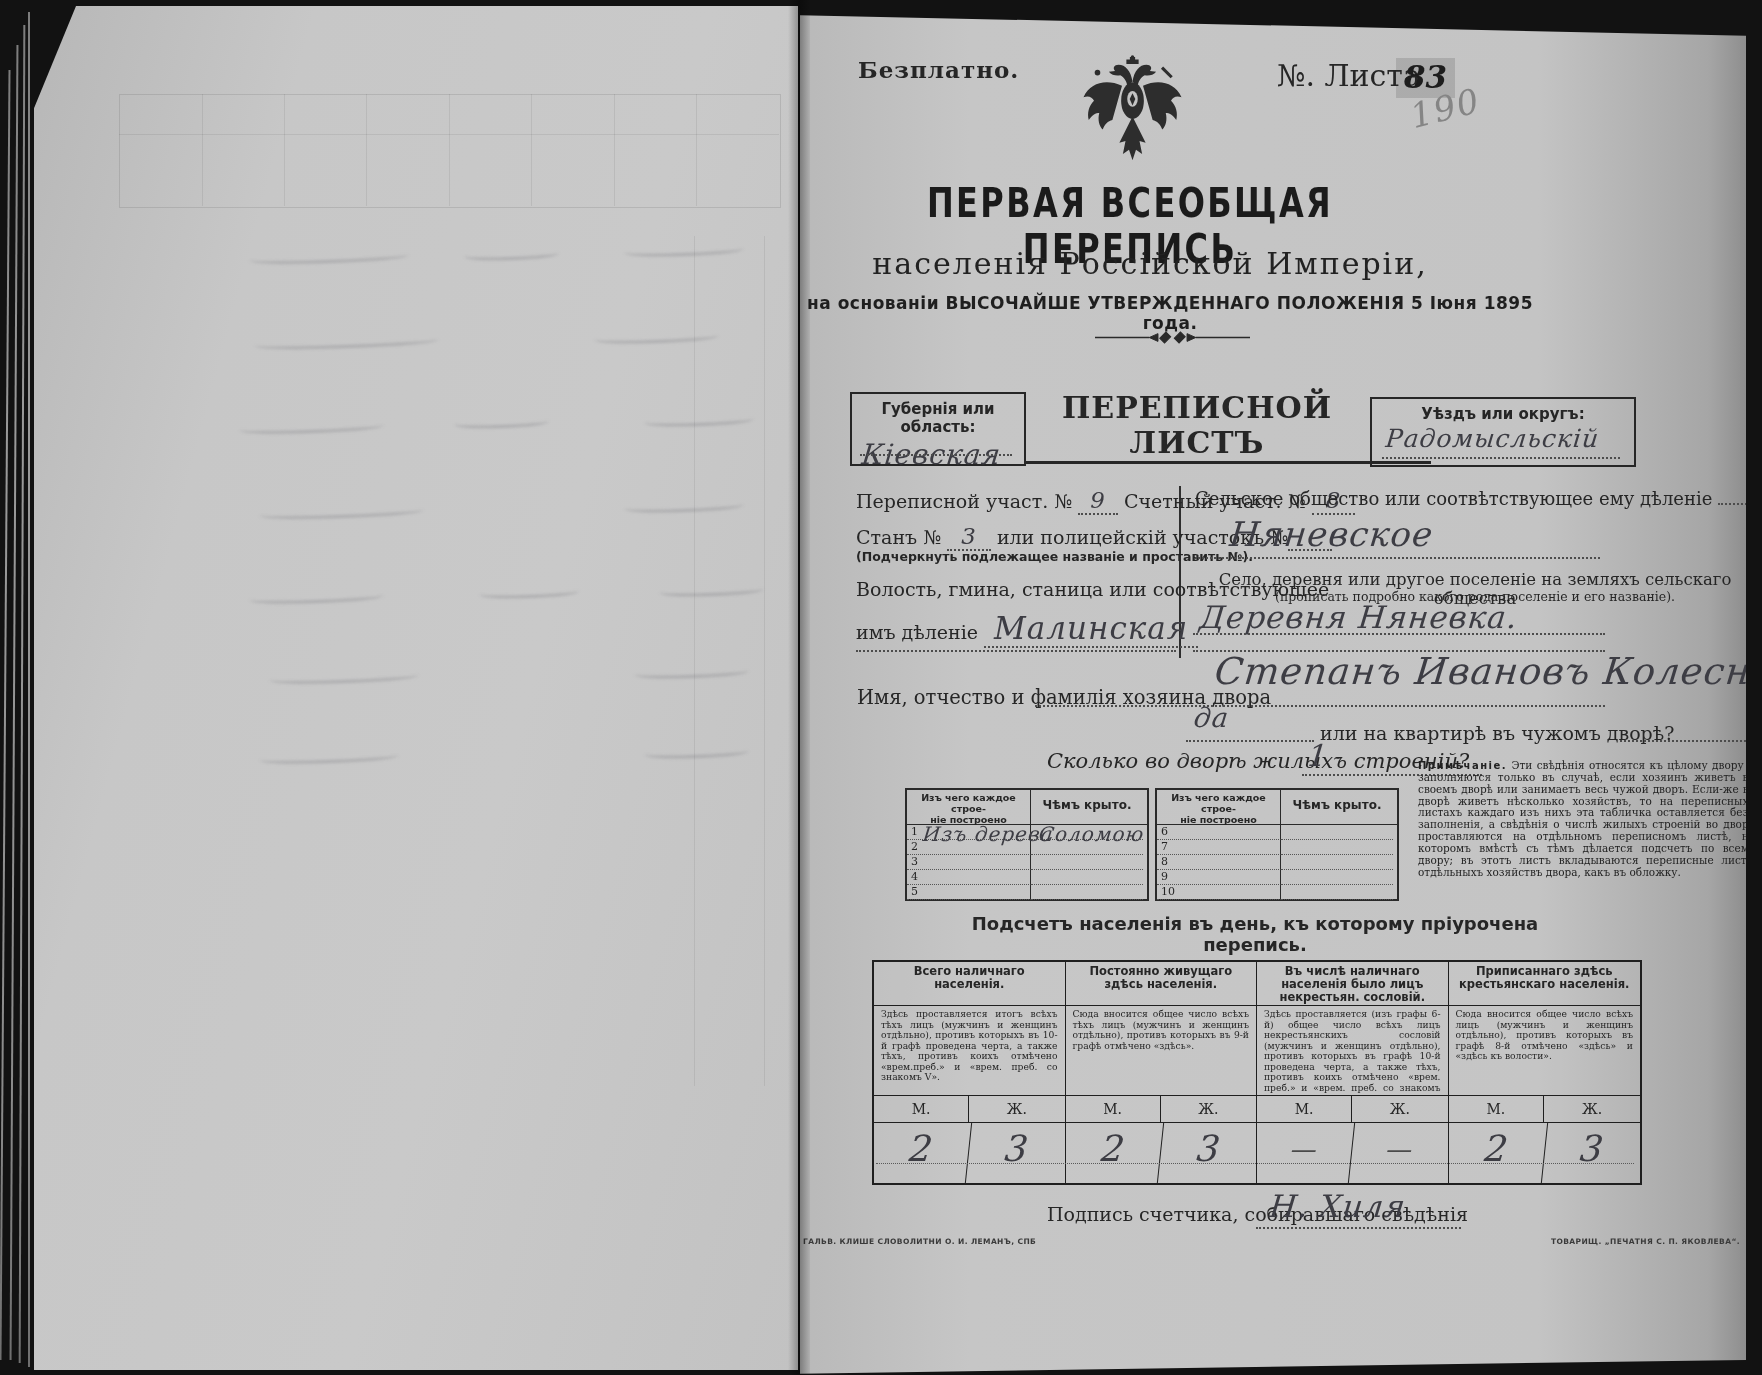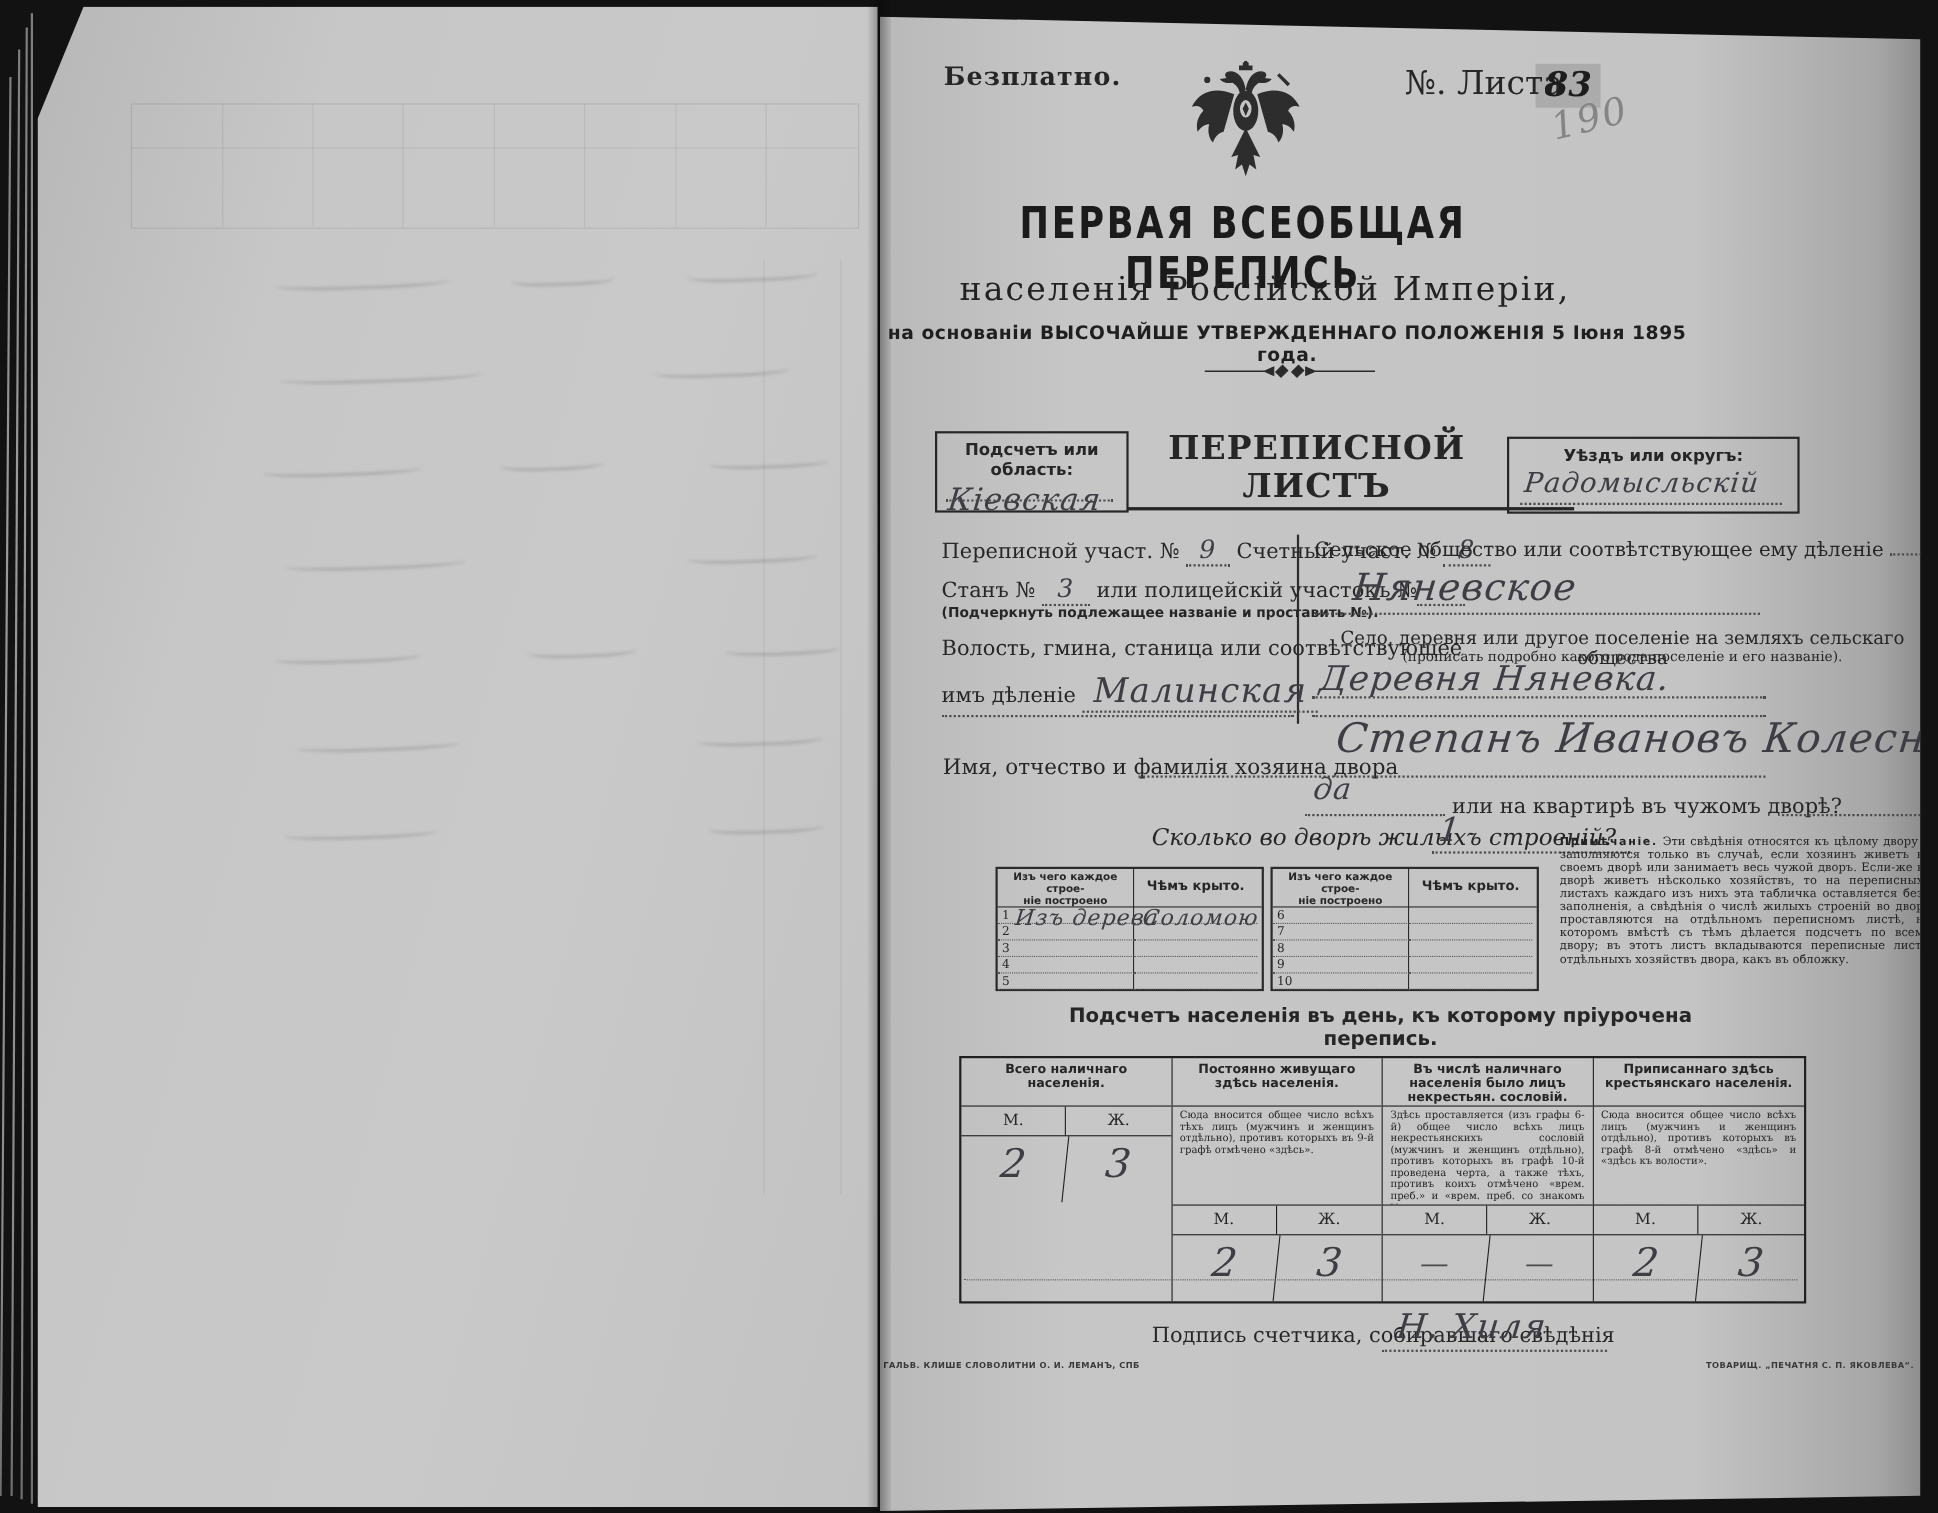--- a/index.html
+++ b/index.html
@@ -157,21 +157,21 @@
         <line x1="0" y1="6.5" x2="56" y2="6.5" stroke-width="1.6"></line>
         <line x1="104" y1="6.5" x2="160" y2="6.5" stroke-width="1.6"></line>
         <path d="M56,6.5 l9,-4 v8 z"></path>
           <path d="M104,6.5 l-9,-4 v8 z"></path>
         <rect x="69" y="2" width="7" height="9" transform="rotate(45 72.5 6.5)"></rect>
         <rect x="84" y="2" width="7" height="9" transform="rotate(45 87.5 6.5)"></rect>
       </g>
     </svg>
 
     <div class="box" style="left:50px;top:392px;width:172px;height:70px;">
-      <div class="boxlabel sans">Подсчетъ или область:</div>
+      <div class="boxlabel sans">Губернія или область:</div>
       <div class="hw" style="font-size:28px;margin:2px 0 0 10px;display:inline-block;">Кіевская</div>
       <div class="dotline" style="left:8px;bottom:8px;width:152px;"></div>
     </div>
 
     <div class="abs" style="left:228px;top:390px;width:338px;">
       <div class="serif" id="formname1">ПЕРЕПИСНОЙ ЛИСТЪ</div>
     </div>
     <div class="abs" style="left:225px;top:461px;width:406px;height:3px;background:#262626;"></div>
 
     <div class="box" style="left:570px;top:397px;width:262px;height:66px;">
@@ -286,20 +286,21 @@
       </div>
     </div>
 
     <div class="abs" id="note"><b class="sans" style="font-size:10px;">Примѣчаніе.</b><span> Эти свѣдѣнія относятся къ цѣлому двору и заполняются только въ случаѣ, если хозяинъ живетъ въ своемъ дворѣ или занимаетъ весь чужой дворъ. Если-же во дворѣ живетъ нѣсколько хозяйствъ, то на переписныхъ листахъ каждаго изъ нихъ эта табличка оставляется безъ заполненія, а свѣдѣнія о числѣ жилыхъ строеній во дворѣ проставляются на отдѣльномъ переписномъ листѣ, на которомъ вмѣстѣ съ тѣмъ дѣлается подсчетъ по всему двору; въ этотъ листъ вкладываются переписные листы отдѣльныхъ хозяйствъ двора, какъ въ обложку.</span></div>
 
     <div class="abs sans" style="left:130px;top:913px;width:650px;text-align:center;font-weight:bold;font-size:18px;">Подсчетъ населенія въ день, къ которому пріурочена перепись.</div>
 
     <div class="abs" id="ctable">
       <div class="ccol">
         <div class="chead">Всего наличнаго населенія.</div>
+        <div class="cdesc">Здѣсь проставляется итогъ всѣхъ тѣхъ лицъ (мужчинъ и женщинъ отдѣльно), противъ которыхъ въ 10-й графѣ проведена черта, а также тѣхъ, противъ коихъ отмѣчено «врем.преб.» и «врем. преб. со знакомъ V».</div>
         <div class="cmf">
             <div>М.</div>
             <div>Ж.</div>
           </div>
         <div class="cval">
             <div class="hw hwv">2</div>
             <div class="hw hwv">3</div>
           </div>
       </div>
       <div class="ccol">

